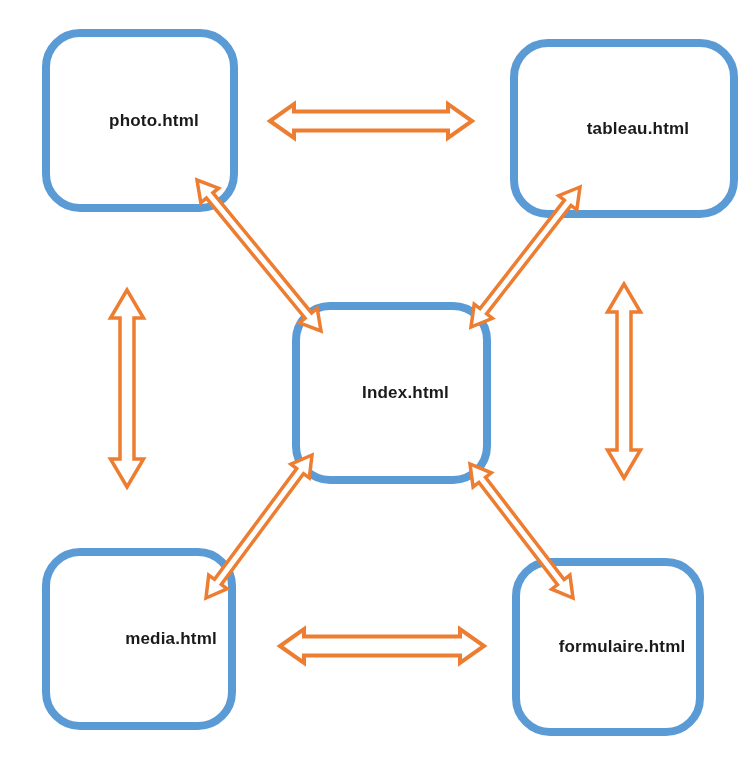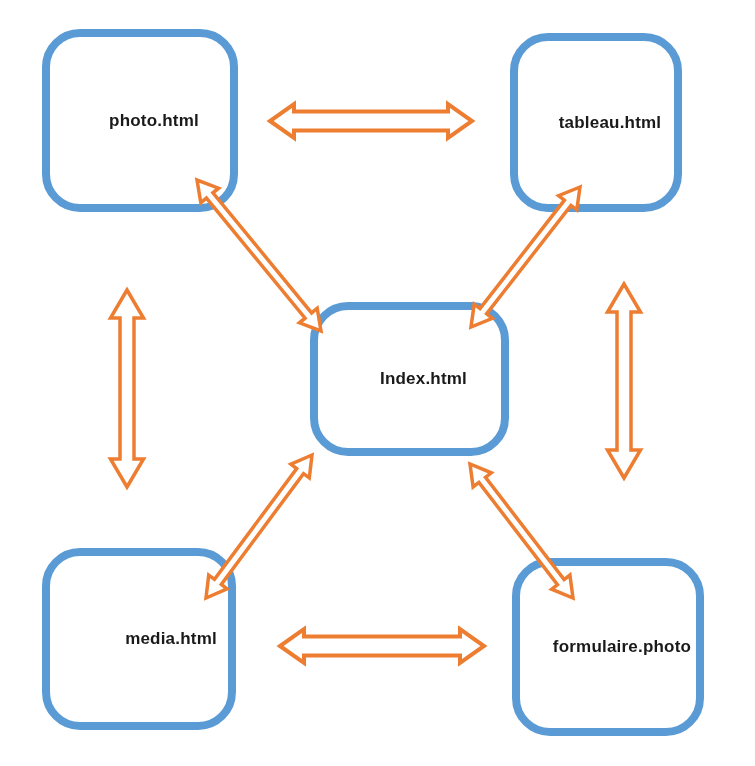--- a/index.html
+++ b/index.html
@@ -20,22 +20,22 @@
   }
   .node-label{
     font-weight:bold;
     font-size:17px;
     letter-spacing:0.2px;
     color:var(--label,#1a1a1a);
     text-align:center;
     margin-left:28px;
   }
   #node-photo      {left:42px;  top:29px;  width:196px; height:183px;}
-  #node-tableau    {left:510px; top:33px;  width:172px; height:179px;}
-  #node-index      {left:310px; top:302px; width:199px; height:154px;}
+  #node-tableau    {left:510px; top:39px;  width:228px; height:179px;}
+  #node-index      {left:292px; top:302px; width:199px; height:182px;}
   #node-media      {left:42px;  top:548px; width:194px; height:182px;padding-left:36px;}
   #node-formulaire {left:512px; top:558px; width:192px; height:178px;}
   .arrow-layer{
     position:absolute;left:0;top:0;width:755px;height:766px;
     pointer-events:none;
   }
 </style>
 </head>
 <body>
 
@@ -51,21 +51,21 @@
 
   <div class="node" id="node-index">
     <span class="node-label">Index.html</span>
   </div>
 
   <div class="node" id="node-media">
     <span class="node-label">media.html</span>
   </div>
 
   <div class="node" id="node-formulaire">
-    <span class="node-label">formulaire.photo</span>
+    <span class="node-label">formulaire.html</span>
   </div>
 
   <svg class="arrow-layer" viewBox="0 0 755 766" xmlns="http://www.w3.org/2000/svg">
       <polygon points="270.0,121.0 294.0,138.0 294.0,130.5 448.0,130.5 448.0,138.0 472.0,121.0 448.0,104.0 448.0,111.5 294.0,111.5 294.0,104.0" fill="#ffffff" stroke="#ed7d31" stroke-width="4" stroke-linejoin="miter"></polygon>
       <polygon points="280.0,646.0 304.0,663.0 304.0,655.5 460.0,655.5 460.0,663.0 484.0,646.0 460.0,629.0 460.0,636.5 304.0,636.5 304.0,629.0" fill="#ffffff" stroke="#ed7d31" stroke-width="4" stroke-linejoin="miter"></polygon>
       <polygon points="127.0,290.0 110.5,318.0 120.0,318.0 120.0,459.0 110.5,459.0 127.0,487.0 143.5,459.0 134.0,459.0 134.0,318.0 143.5,318.0" fill="#ffffff" stroke="#ed7d31" stroke-width="3.5" stroke-linejoin="miter"></polygon>
       <polygon points="624.0,284.0 607.5,312.0 617.0,312.0 617.0,450.0 607.5,450.0 624.0,478.0 640.5,450.0 631.0,450.0 631.0,312.0 640.5,312.0" fill="#ffffff" stroke="#ed7d31" stroke-width="3.5" stroke-linejoin="miter"></polygon>
       <polygon points="197.0,180.0 200.8,202.8 206.4,198.1 305.1,318.2 299.4,322.8 321.0,331.0 317.2,308.2 311.6,312.9 212.9,192.8 218.6,188.2" fill="#ffffff" stroke="#ed7d31" stroke-width="3.5" stroke-linejoin="miter"></polygon>
       <polygon points="580.0,187.0 558.6,195.7 564.4,200.2 480.0,308.6 474.2,304.2 471.0,327.0 492.4,318.3 486.6,313.8 571.0,205.4 576.8,209.8" fill="#ffffff" stroke="#ed7d31" stroke-width="3.5" stroke-linejoin="miter"></polygon>
       <polygon points="312.0,455.0 290.9,464.2 296.7,468.6 214.5,579.4 208.7,575.1 206.0,598.0 227.1,588.8 221.3,584.4 303.5,473.6 309.3,477.9" fill="#ffffff" stroke="#ed7d31" stroke-width="3.5" stroke-linejoin="miter"></polygon>

